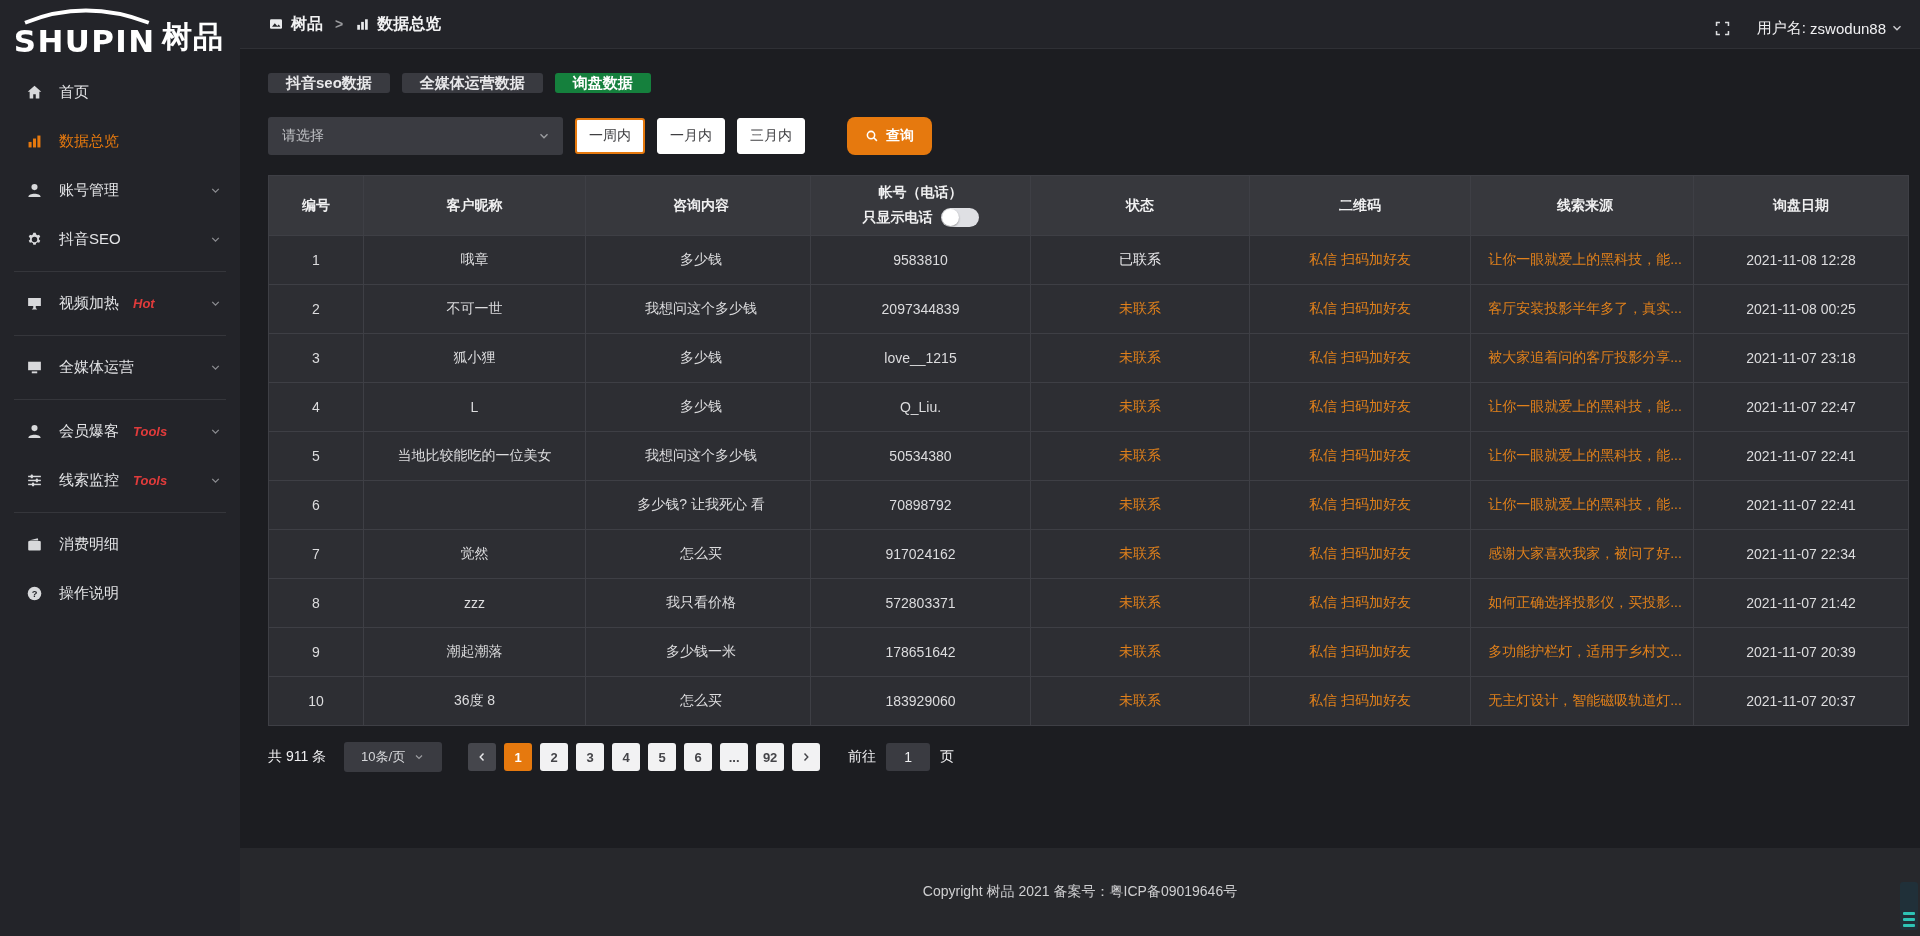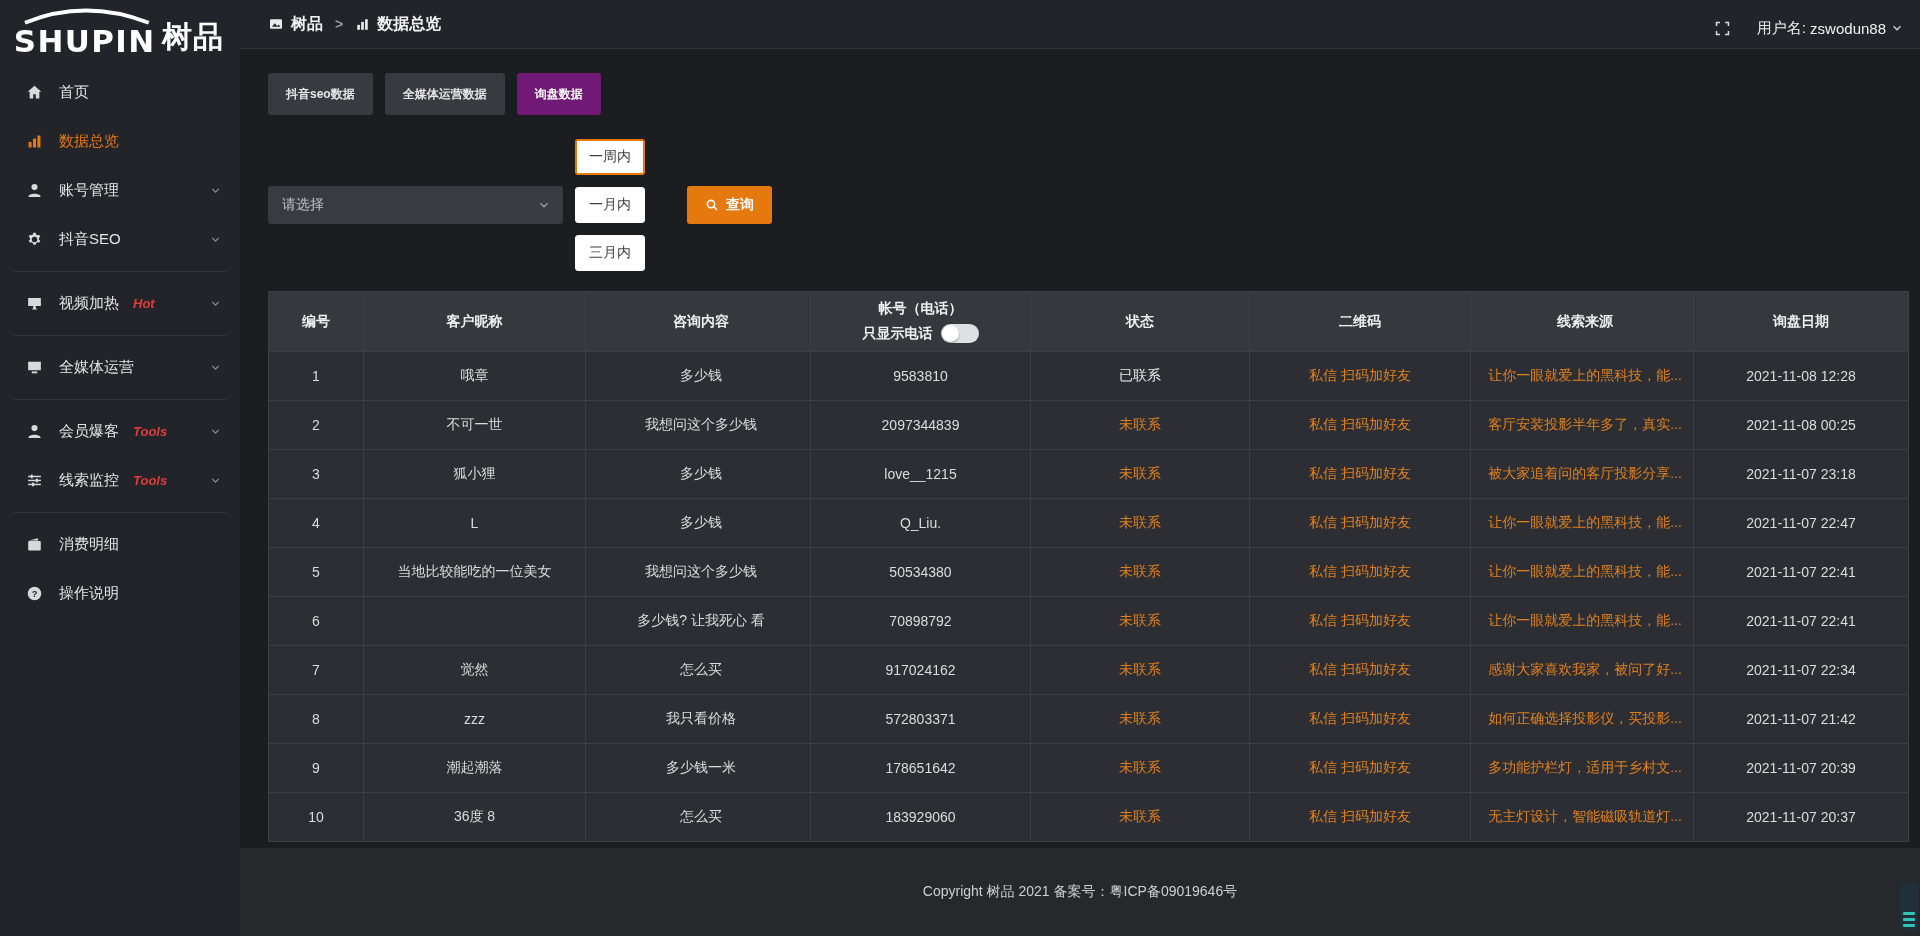--- a/index.html
+++ b/index.html
@@ -38,33 +38,33 @@
   .fs-icon svg { fill:none; stroke:currentColor; stroke-width:1.8; }
   .user-box { display:flex; align-items:center; cursor:pointer; }
   .user-box .chev { width:14px; height:14px; color:#cfcfd2; margin-left:4px; }
   .user-box .chev svg { fill:none; stroke:currentColor; stroke-width:2; }
 
   
   .main { position:absolute; left:240px; top:48px; right:0; bottom:0; background:#1c1d21;
     border-top:1px solid #2f3035; padding:0 12px 0 28px; }
 
   .tabs { display:flex; gap:12px; margin-top:24px; }
-  .tab { height:42px; padding:0 18px; display:flex; align-items:center; font-size:12px; font-weight:bold;
+  .tab { height:20px; padding:0 18px; display:flex; align-items:center; font-size:15px; font-weight:bold;
     color:#e8e8ea; background:#393a40; border-radius:3px; cursor:pointer; }
-  .tab.active { background:#701a75; color:#fff; }
+  .tab.active { background:#15803d; color:#fff; }
 
   .filters { display:flex; align-items:center; margin-top:24px; gap:12px; }
   .select { width:295px; height:38px; background:#3a3b41; border-radius:3px; display:flex; align-items:center;
     padding:0 12px 0 14px; color:#bfc0c4; font-size:14px; cursor:pointer; }
   .select .chev { margin-left:auto; width:14px; height:14px; color:#9c9da1; }
   .select .chev svg { fill:none; stroke:currentColor; stroke-width:2; }
   .pbtn { height:36px; min-width:66px; padding:0 12px; background:#fff; border:1px solid #fff; border-radius:3px;
     display:flex; align-items:center; justify-content:center; font-size:14px; color:#3f3f42; cursor:pointer; }
   .pbtn.active { border:2px solid #e6790e; }
-  .search-btn { height:38px; padding:0 18px; margin-left:30px; background:#e6790e; border-radius:3px; color:#fff;
+  .search-btn { height:38px; padding:0 18px; margin-left:30px; background:#e6790e; border-radius:8px; color:#fff;
     font-size:14px; font-weight:bold; display:flex; align-items:center; gap:7px; cursor:pointer; }
   .search-btn .ico { width:14px; height:14px; }
   .search-btn .ico svg { fill:none; stroke:currentColor; stroke-width:2.2; }
 
   
   .table-wrap { margin-top:20px; }
   table { border-collapse:collapse; table-layout:fixed; width:1640px; background:#2d2e33; }
   th, td { border:1px solid #3e3f45; font-weight:normal; overflow:hidden; white-space:nowrap; }
   thead th { background:#37383d; height:60px; color:#f0f0f1; font-size:14px; font-weight:600; text-align:center; }
   tbody td { height:49px; color:#dcdcde; font-size:14px; text-align:center; }
@@ -301,21 +301,21 @@
 
   <div class="filters">
     <div class="select">
       <span>请选择</span>
       <span class="chev ico">
         <svg viewBox="0 0 20 20">
             <path d="m5 7.5 5 5 5-5"></path>
           </svg>
       </span>
     </div>
-    <span id="periods" style="display:flex;gap:12px;flex-direction:column;">
+    <span id="periods" style="display:flex;gap:12px;">
         <div class="pbtn active">一周内</div>
         <div class="pbtn">一月内</div>
         <div class="pbtn">三月内</div>
       </span>
     <div class="search-btn">
       <span class="ico">
         <svg viewBox="0 0 20 20">
             <circle cx="8.6" cy="8.6" r="5.2"></circle>
             <path d="m12.6 12.6 4.4 4.4"></path>
           </svg>

